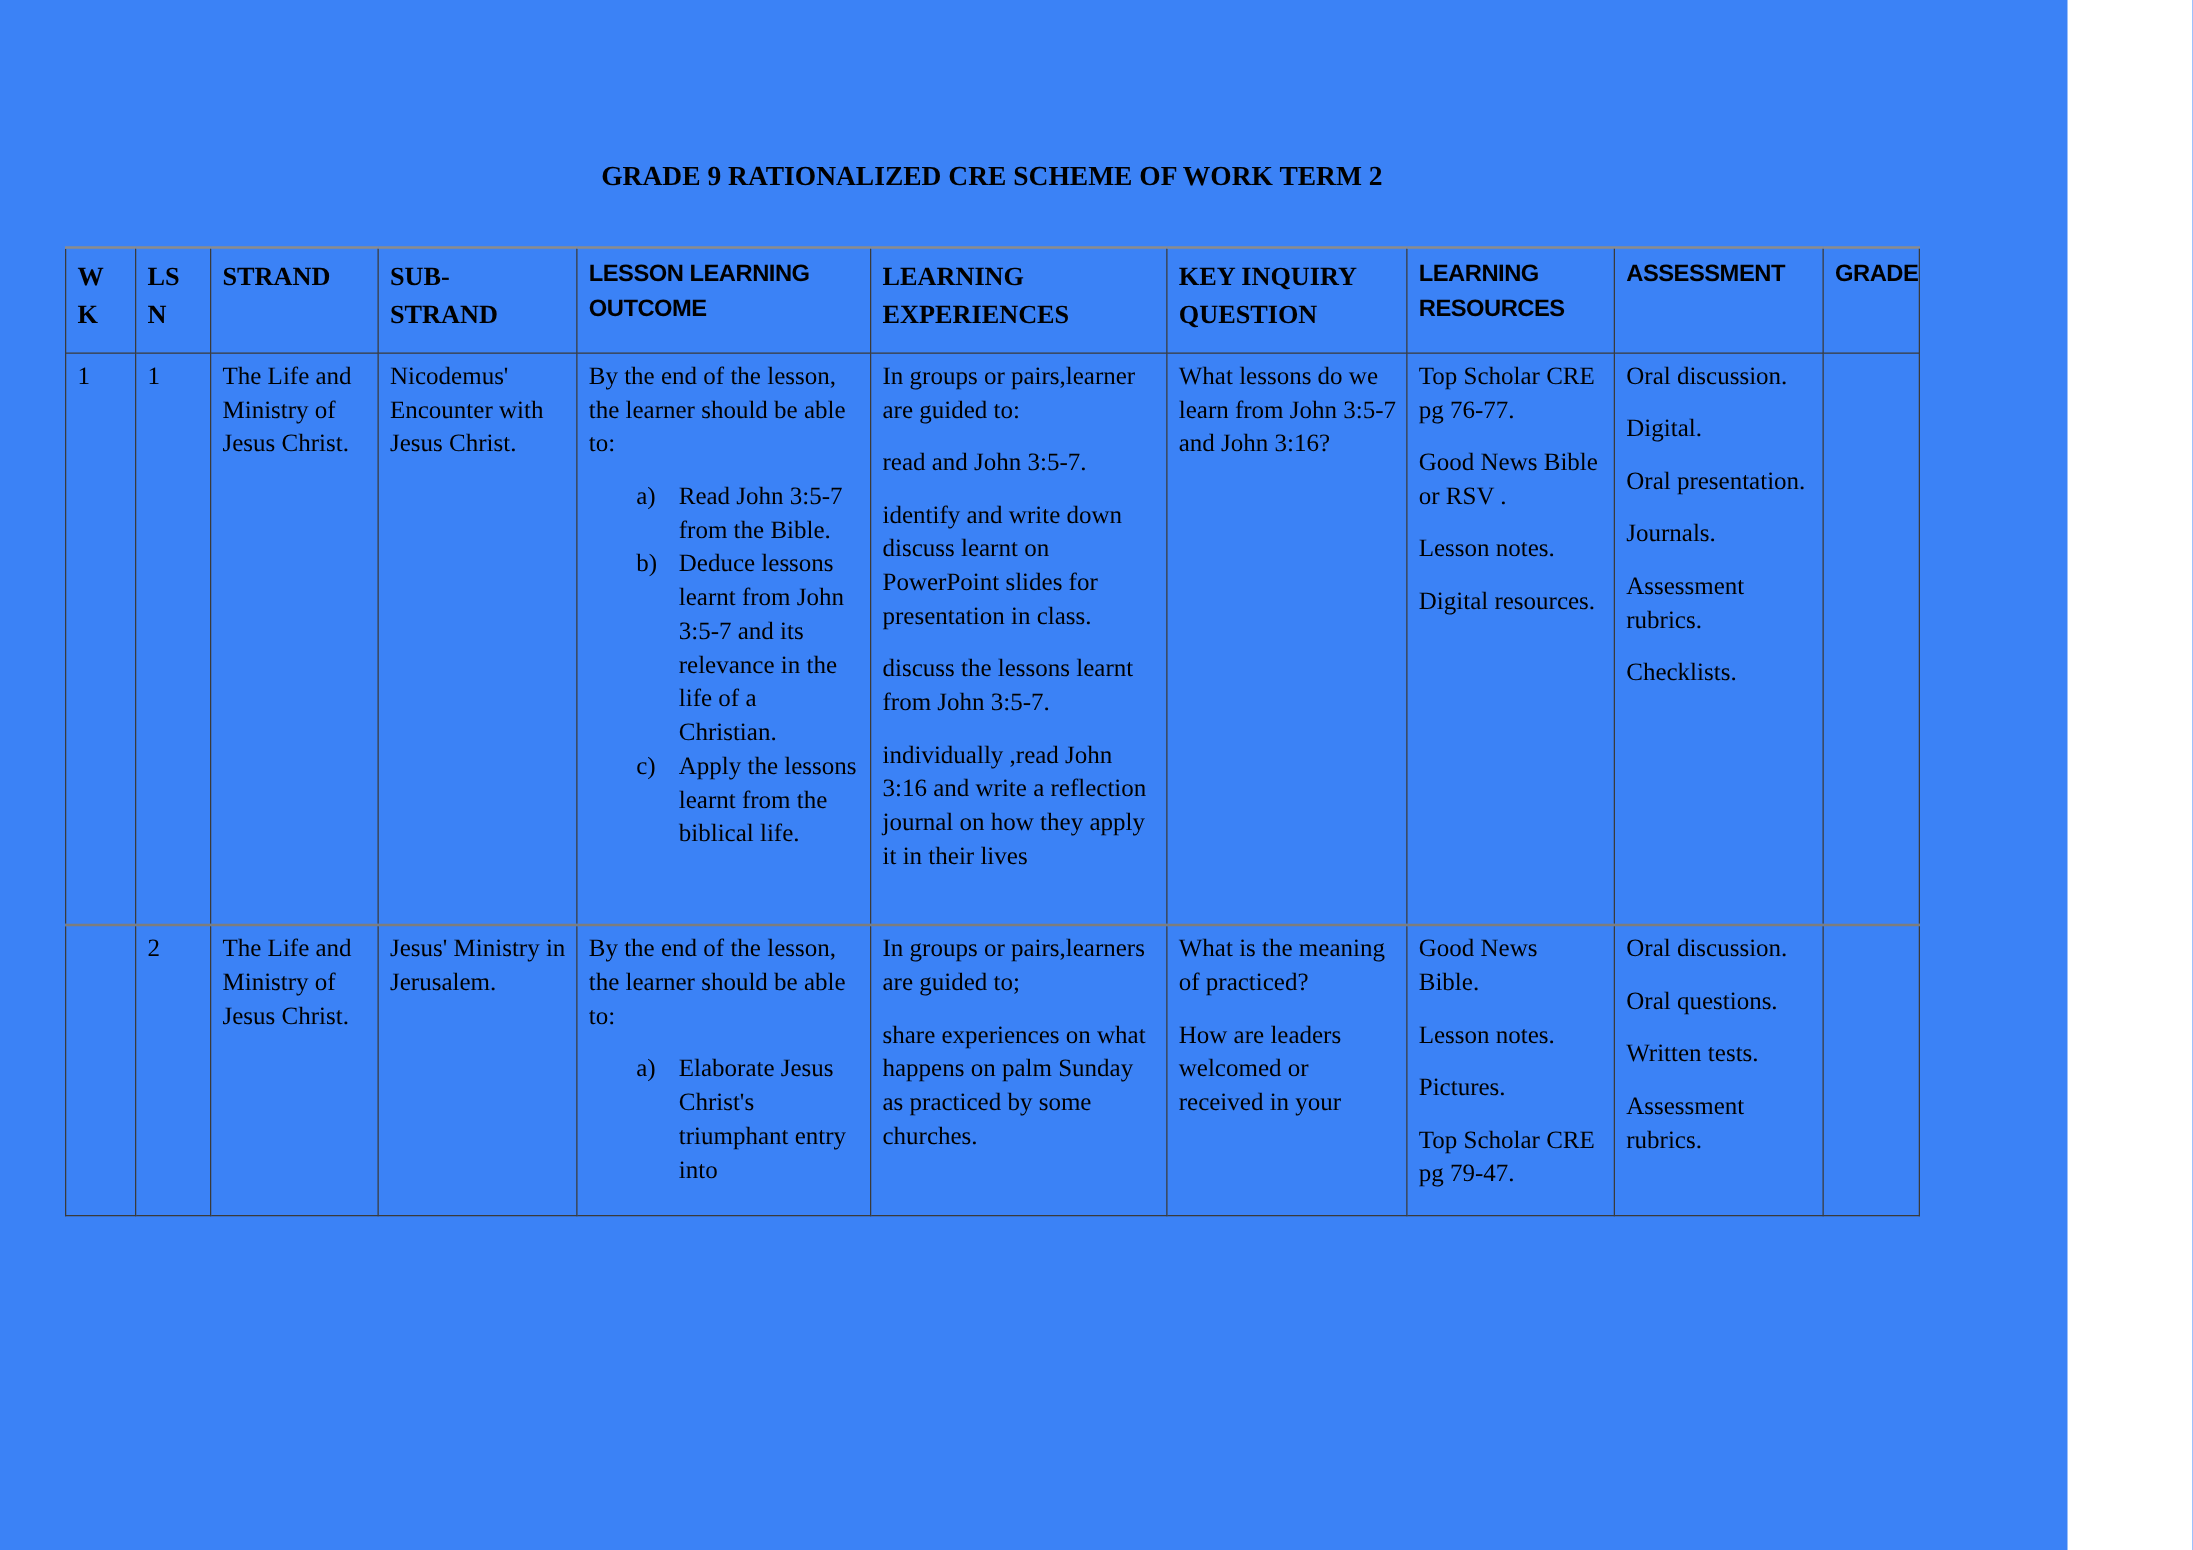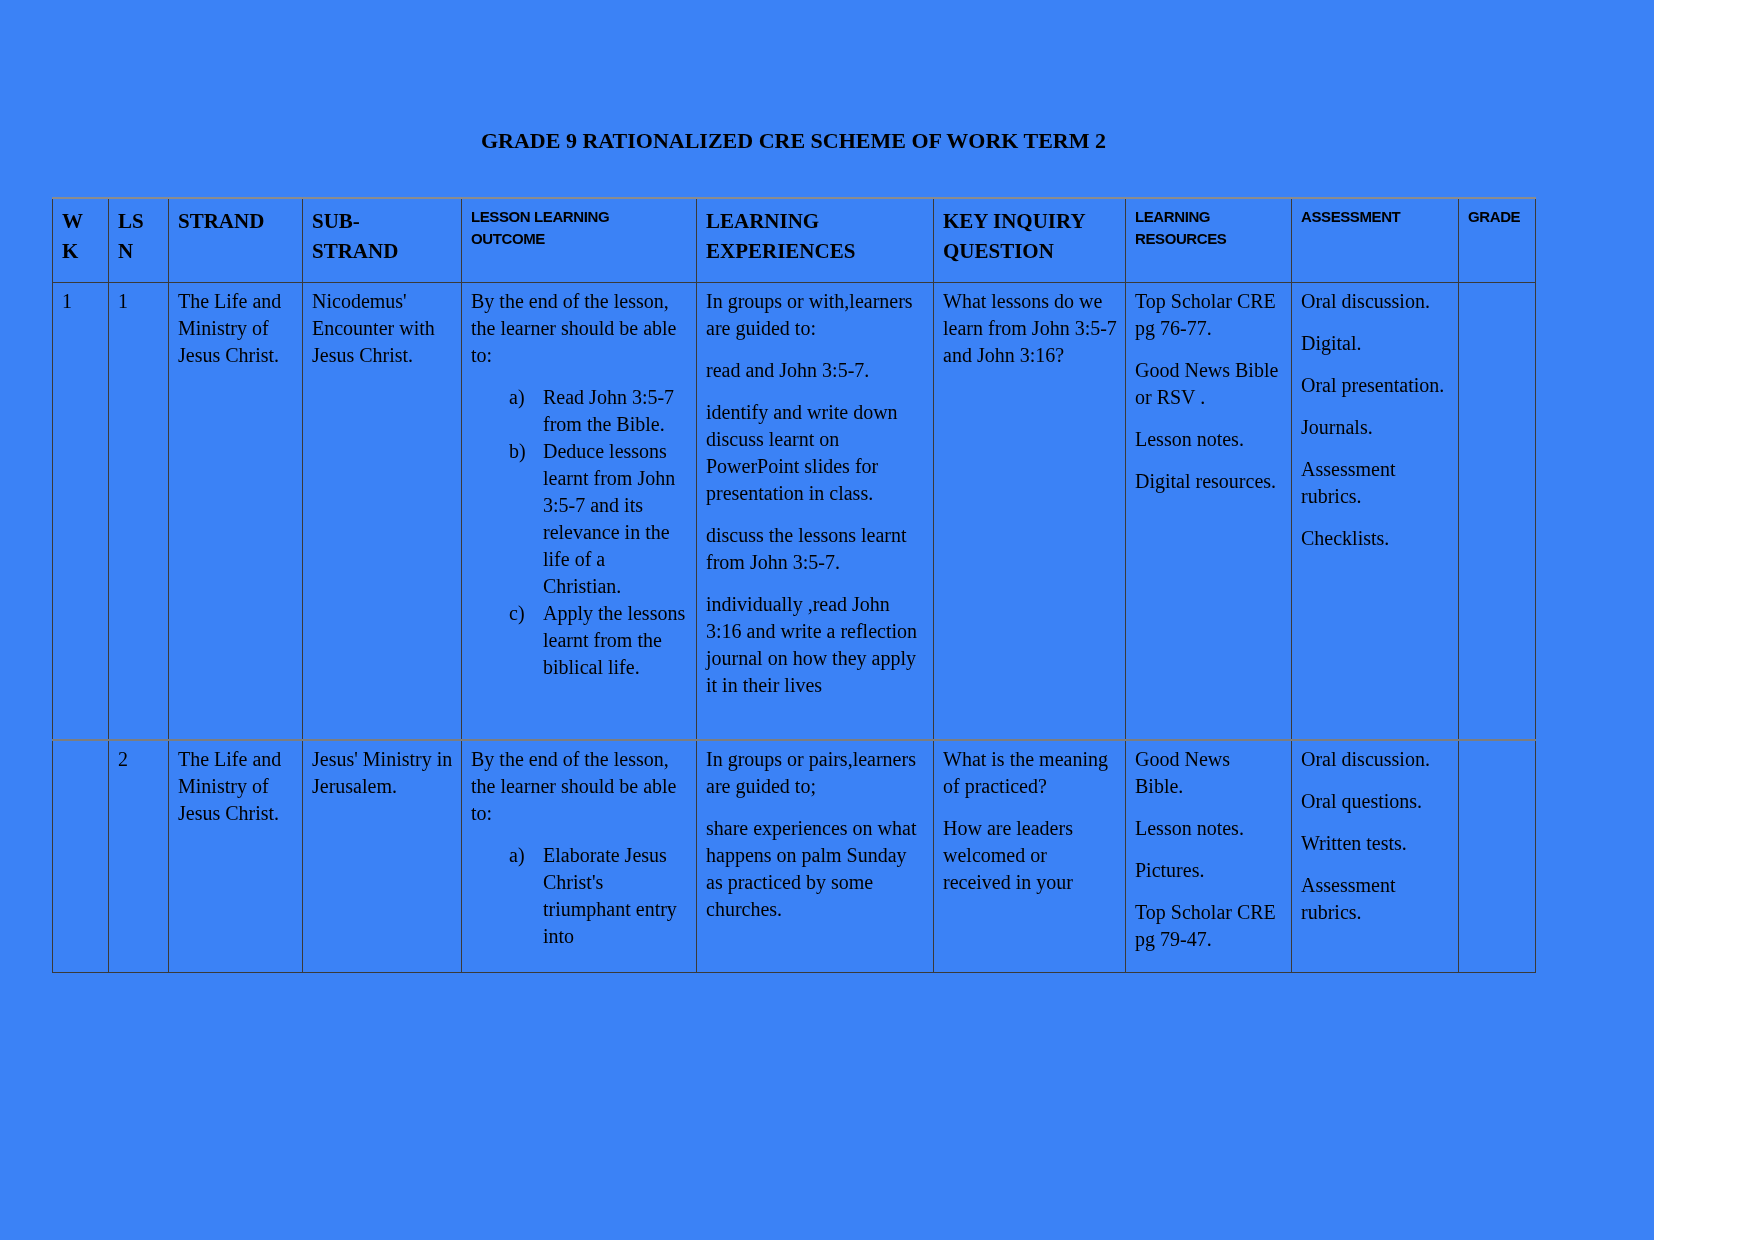--- a/index.html
+++ b/index.html
@@ -27,21 +27,21 @@
     overflow:hidden;
   }
   thead th { border-top:2px solid #8c8c8c; }
   tbody tr.row-1 td { border-bottom:2px solid #7d7d7d; }
 
   th {
     text-align:left; font-weight:bold; white-space:pre-line;
     line-height:1.45; padding-top:7px;
   }
   th.h-serif { font-family:"Liberation Serif", serif; font-size:21px; }
-  th.h-sans  { font-family:"Liberation Sans", sans-serif; font-size:15px; letter-spacing:-0.4px; }
+  th.h-sans  { font-family:"Liberation Sans", sans-serif; font-size:19px; letter-spacing:-0.4px; }
 
   td { font-size:20px; line-height:27px; }
   td .cellp { margin:0 0 15px 0; }
   td .cellp:last-child { margin-bottom:4px; }
 
   .li { display:flex; margin-left:38px; }
   .li .m { flex:0 0 34px; }
   .li .t { flex:1 1 auto; }
 </style>
 </head>
@@ -111,21 +111,21 @@
           <div class="li">
             <span class="m">b)</span>
             <span class="t">Deduce lessons learnt from John 3:5-7 and its relevance in the life of a Christian.</span>
           </div>
           <div class="li">
             <span class="m">c)</span>
             <span class="t">Apply the lessons learnt from the biblical life.</span>
           </div>
         </td>
         <td>
-          <div class="cellp">In groups or with,learners are guided to:</div>
+          <div class="cellp">In groups or pairs,learner are guided to:</div>
           <div class="cellp">read and John 3:5-7.</div>
           <div class="cellp">identify and write down discuss learnt on PowerPoint slides for presentation in class.</div>
           <div class="cellp">discuss the lessons learnt from John 3:5-7.</div>
           <div class="cellp">individually ,read John 3:16 and write a reflection journal on how they apply it in their lives</div>
         </td>
         <td>
           <div class="cellp">What lessons do we learn from John 3:5-7 and John 3:16?</div>
         </td>
         <td>
           <div class="cellp">Top Scholar CRE pg 76-77.</div>

